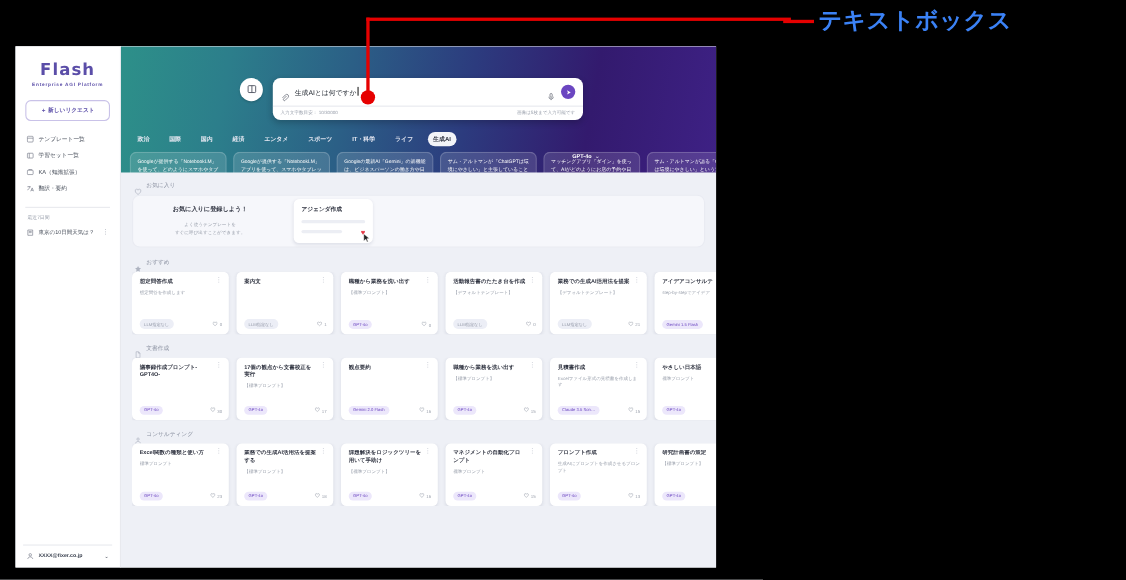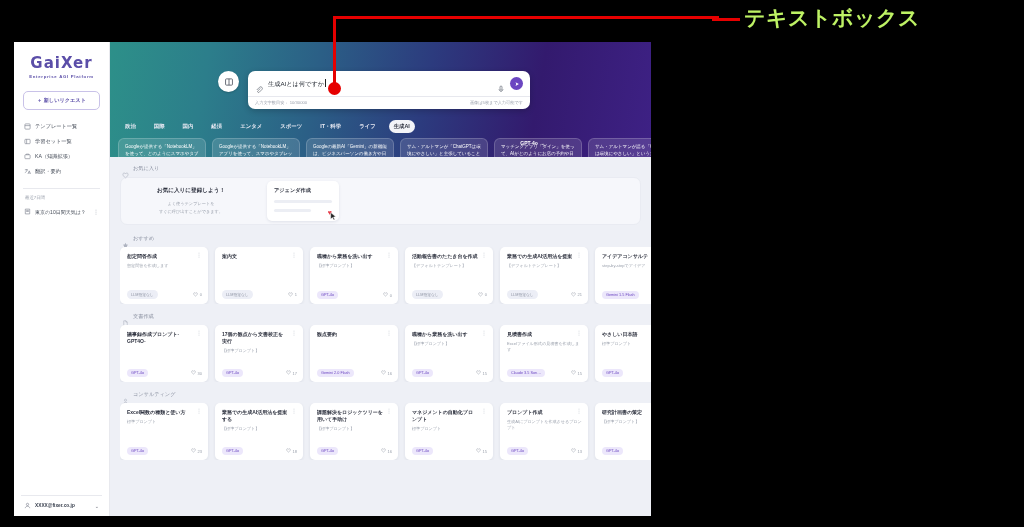--- a/index.html
+++ b/index.html
@@ -4,21 +4,21 @@
 <style>
   html,body{margin:0;padding:0;}
   body{
     width:1024px;height:527px;background:#000;overflow:hidden;
     font-family:"Liberation Sans","DejaVu Sans",sans-serif;
     position:relative;
   }
   
   #annotation-layer{position:absolute;inset:0;z-index:50;pointer-events:none;}
   .ann-label{
-    position:absolute;left:744px;top:4px;color:#bef264;
+    position:absolute;left:744px;top:4px;color:#3b82f6;
     font-size:21px;font-weight:bold;letter-spacing:0.5px;
     font-family:"DejaVu Sans",sans-serif;white-space:nowrap;
   }
   .ann-hline{position:absolute;left:712px;top:18px;width:28px;height:3px;background:#e60000;}
   .ann-hline2{position:absolute;left:333px;top:16px;width:386px;height:3px;background:#e60000;}
   .ann-vline{position:absolute;left:333px;top:16px;width:3px;height:78px;background:#e60000;}
   .ann-dot{position:absolute;left:328px;top:82px;width:13px;height:13px;border-radius:50%;background:#e60000;}
   
   #app-window{
     position:absolute;left:14px;top:42px;width:637px;height:474px;
@@ -178,21 +178,21 @@
   <div class="ann-vline"></div>
   <div class="ann-dot"></div>
   <div class="ann-hline"></div>
   <div class="ann-label">テキストボックス</div>
 </div>
 
 <div id="app-window">
 
   <div id="sidebar">
     <div class="logo-wrap">
-      <div class="logo-main">GaiXer</div>
+      <div class="logo-main">Flash</div>
       <div class="logo-sub">Enterprise AGI Platform</div>
     </div>
 
     <div class="new-request">＋ 新しいリクエスト</div>
 
     <div class="nav-item">
       <span class="nav-ico">
         <svg viewBox="0 0 16 16" fill="none" stroke="currentColor" stroke-width="1.4">
             <rect x="2" y="2" width="12" height="12" rx="2"></rect>
             <path d="M2 6h12"></path>

